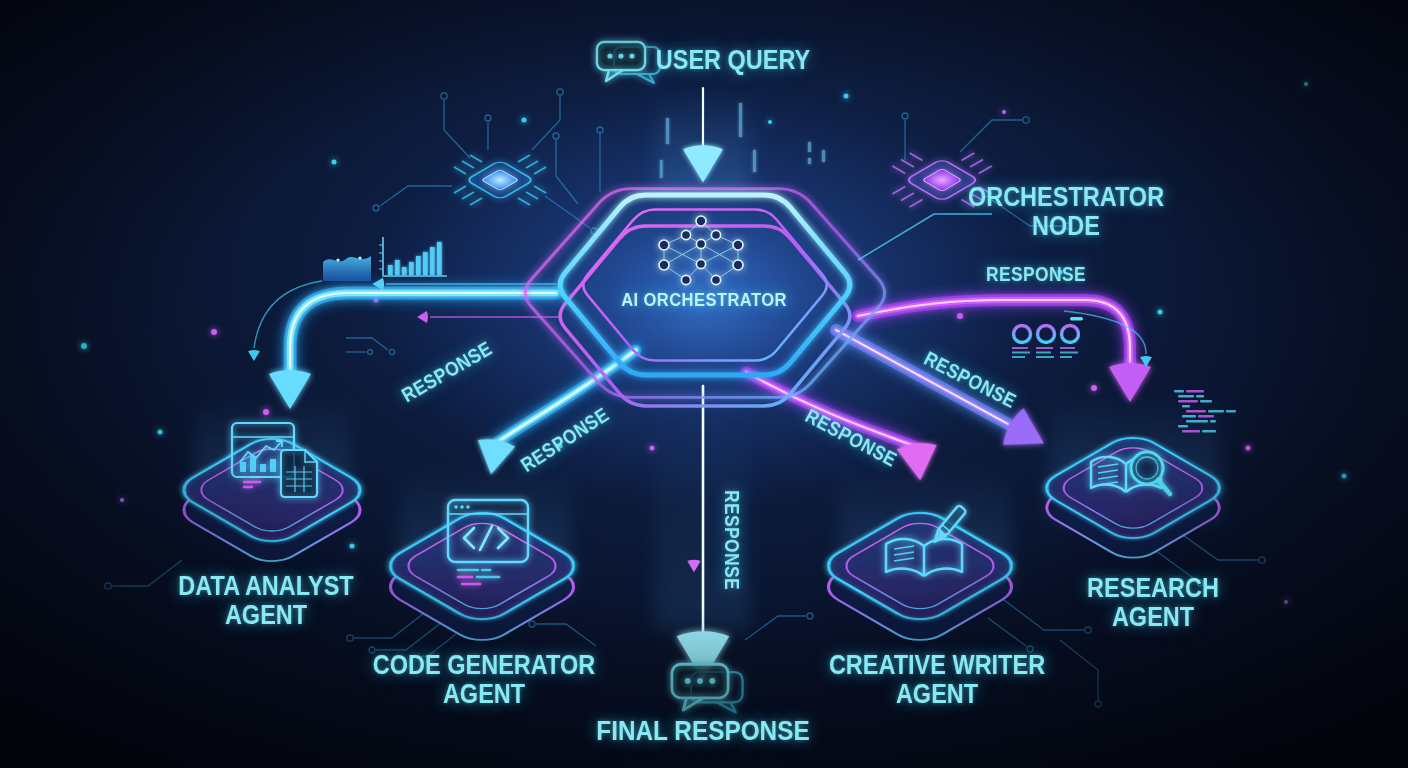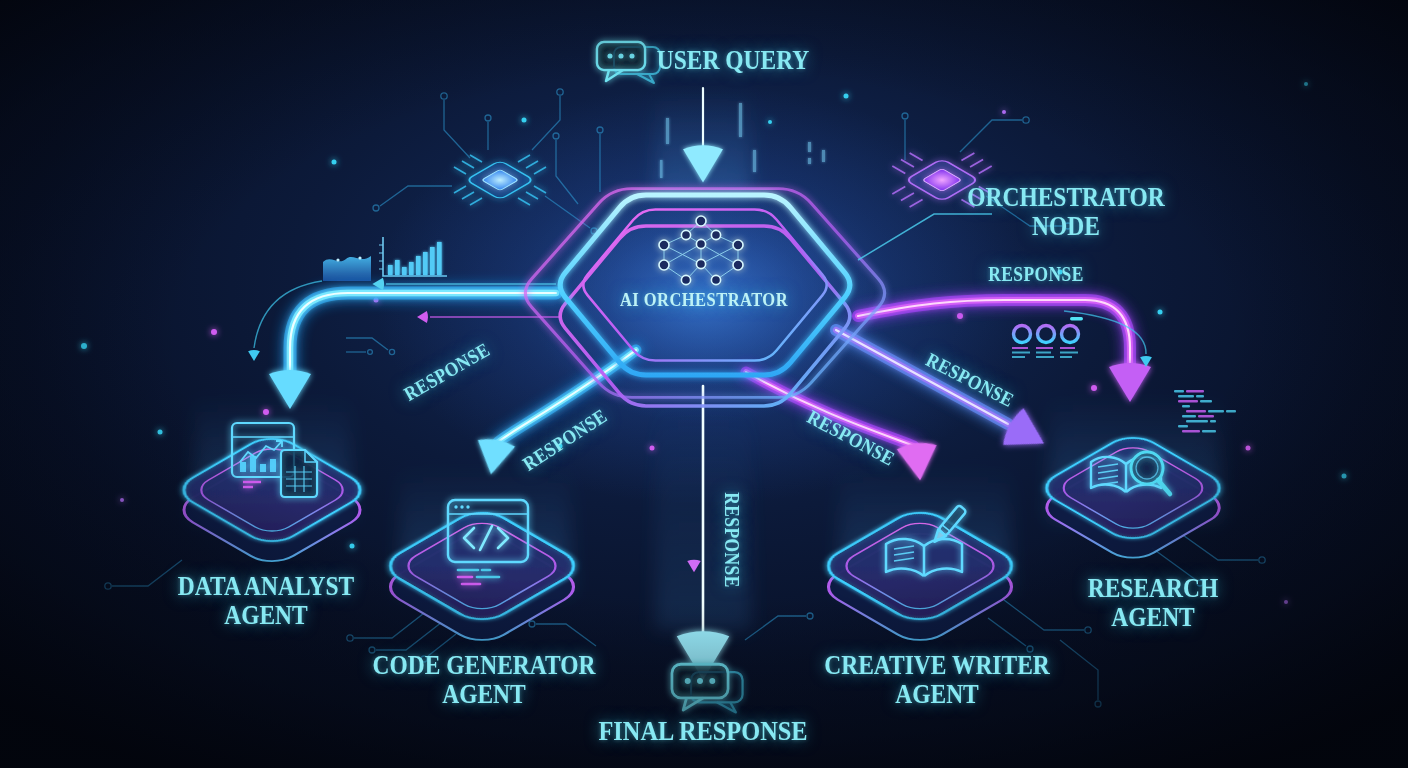--- a/index.html
+++ b/index.html
@@ -1,18 +1,18 @@
 <!DOCTYPE html>
 <html><head>
 <meta charset="utf-8">
 <style>
   html,body{margin:0;padding:0;background:#04091a;}
   .stage{
     position:relative;width:1408px;height:768px;overflow:hidden;
-    font-family:Liberation Serif, serif;
+    font-family:Liberation Sans, sans-serif;
     background:
       radial-gradient(ellipse 980px 560px at 50% 36%, #142e63 0%, #0c1a3a 42%, #081128 70%, #060c1d 100%);
   }
   svg{position:absolute;left:0;top:0;}
   .vignette{position:absolute;inset:0;pointer-events:none;
     background:radial-gradient(ellipse 72% 66% at 50% 44%, rgba(0,0,0,0) 52%, rgba(3,6,15,.5) 80%, rgba(2,4,11,.9) 100%);}
   .lbl{position:absolute;font-weight:700;color:#87e9f3;white-space:nowrap;z-index:5;
        text-shadow:0 0 16px rgba(60,220,255,.55),0 0 5px rgba(140,245,255,.35);
        transform:translate(-50%,-50%) scaleX(.87);}
   .lbl.center2{text-align:center;line-height:1.08;}

